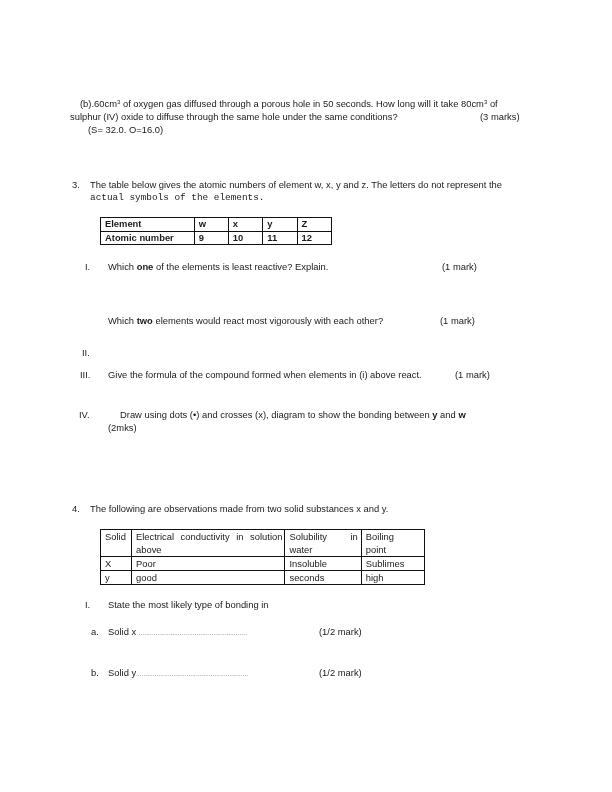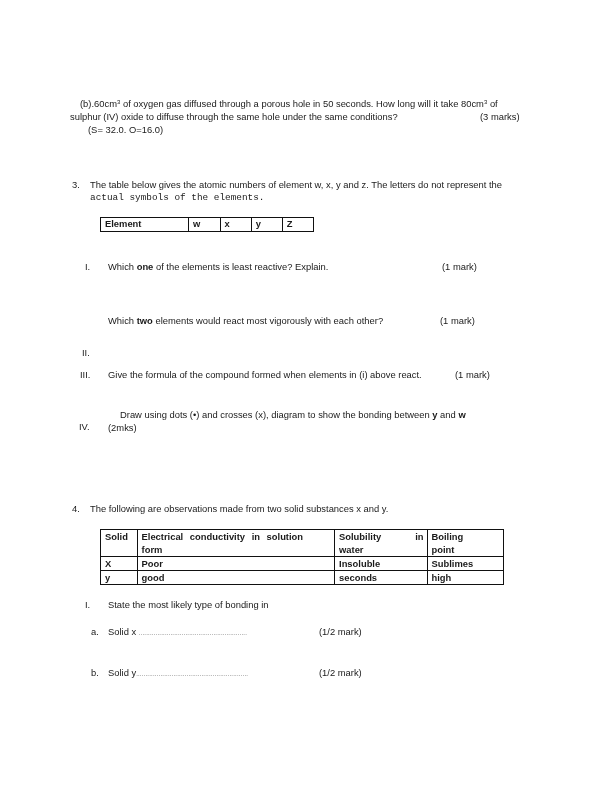--- a/index.html
+++ b/index.html
@@ -24,64 +24,71 @@
   <span>(b).60cm</span><sup>3</sup><span> of oxygen gas diffused through a porous hole in 50 seconds. How long will it take 80cm</span><sup>3</sup><span> of</span>
 </div>
 <div class="abs" style="left:70px; top:111px;">sulphur (IV) oxide to diffuse through the same hole under the same conditions?</div>
 <div class="abs" style="left:480px; top:111px;">(3 marks)</div>
 <div class="abs" style="left:88px; top:124px;">(S= 32.0. O=16.0)</div>
 
 <div class="abs" style="left:72px; top:179px;">3.</div>
 <div class="abs" style="left:90px; top:179px;">The table below gives the atomic numbers of element w, x, y and z. The letters do not represent the</div>
 <div class="abs" style="left:90px; top:192px;font-family:Liberation Mono, monospace;">actual symbols of the elements.</div>
 
-<table class="t1" style="left:100px; top:217px; width:214px;">
+<table class="t1" style="left:100px; top:217px; width:232px;">
   <tbody>
       <tr>
     <td style="width:96px;">Element</td>
     <td style="width:32px;">w</td>
     <td style="width:32px;">x</td>
     <td style="width:32px;">y</td>
     <td style="width:32px;">Z</td>
+  </tr>
+  <tr>
+    <td>Atomic number</td>
+    <td>9</td>
+    <td>10</td>
+    <td>11</td>
+    <td>12</td>
   </tr>
 </tbody>
   </table>
 
 <div class="abs" style="left:85px; top:261px;">I.</div>
 <div class="abs" style="left:108px; top:261px;">
   <span>Which </span><b>one</b><span> of the elements is least reactive? Explain.</span>
 </div>
 <div class="abs" style="left:442px; top:261px;">(1 mark)</div>
 
 <div class="abs" style="left:82px; top:315px;margin-top:32px;">II.</div>
 <div class="abs" style="left:108px; top:315px;">
   <span>Which </span><b>two</b><span> elements would react most vigorously with each other?</span>
 </div>
 <div class="abs" style="left:440px; top:315px;">(1 mark)</div>
 
 <div class="abs" style="left:80px; top:369px;">III.</div>
 <div class="abs" style="left:108px; top:369px;">Give the formula of the compound formed when elements in (i) above react.</div>
 <div class="abs" style="left:455px; top:369px;">(1 mark)</div>
 
-<div class="abs" style="left:79px; top:409px;margin-top:12px;">IV.</div>
+<div class="abs" style="left:79px; top:409px;">IV.</div>
 <div class="abs" style="left:108px; top:409px;padding-left:12px;">
   <span>Draw using dots (•) and crosses (x), diagram to show the bonding between </span><b>y</b><span> and </span><b>w</b>
 </div>
 <div class="abs" style="left:108px; top:422px;">(2mks)</div>
 
 <div class="abs" style="left:72px; top:503px;">4.</div>
 <div class="abs" style="left:90px; top:503px;">The following are observations made from two solid substances x and y.</div>
 
-<table class="t2" style="left:100px; top:529px; width:404px;font-weight:bold;">
+<table class="t2" style="left:100px; top:529px; width:325px;">
   <tbody>
       <tr>
     <td style="width:27px;">Solid</td>
     <td style="width:168px;">
       <div style="word-spacing:4px;">Electrical  conductivity  in  solution</div>
-      <div>form</div>
+      <div>above</div>
     </td>
     <td style="width:76px;">
       <div class="just" style="padding-right:3px;">
             <span>Solubility</span>
             <span>in</span>
           </div>
       <div>water</div>
     </td>
     <td style="width:62px;">
       <div>Boiling</div>

